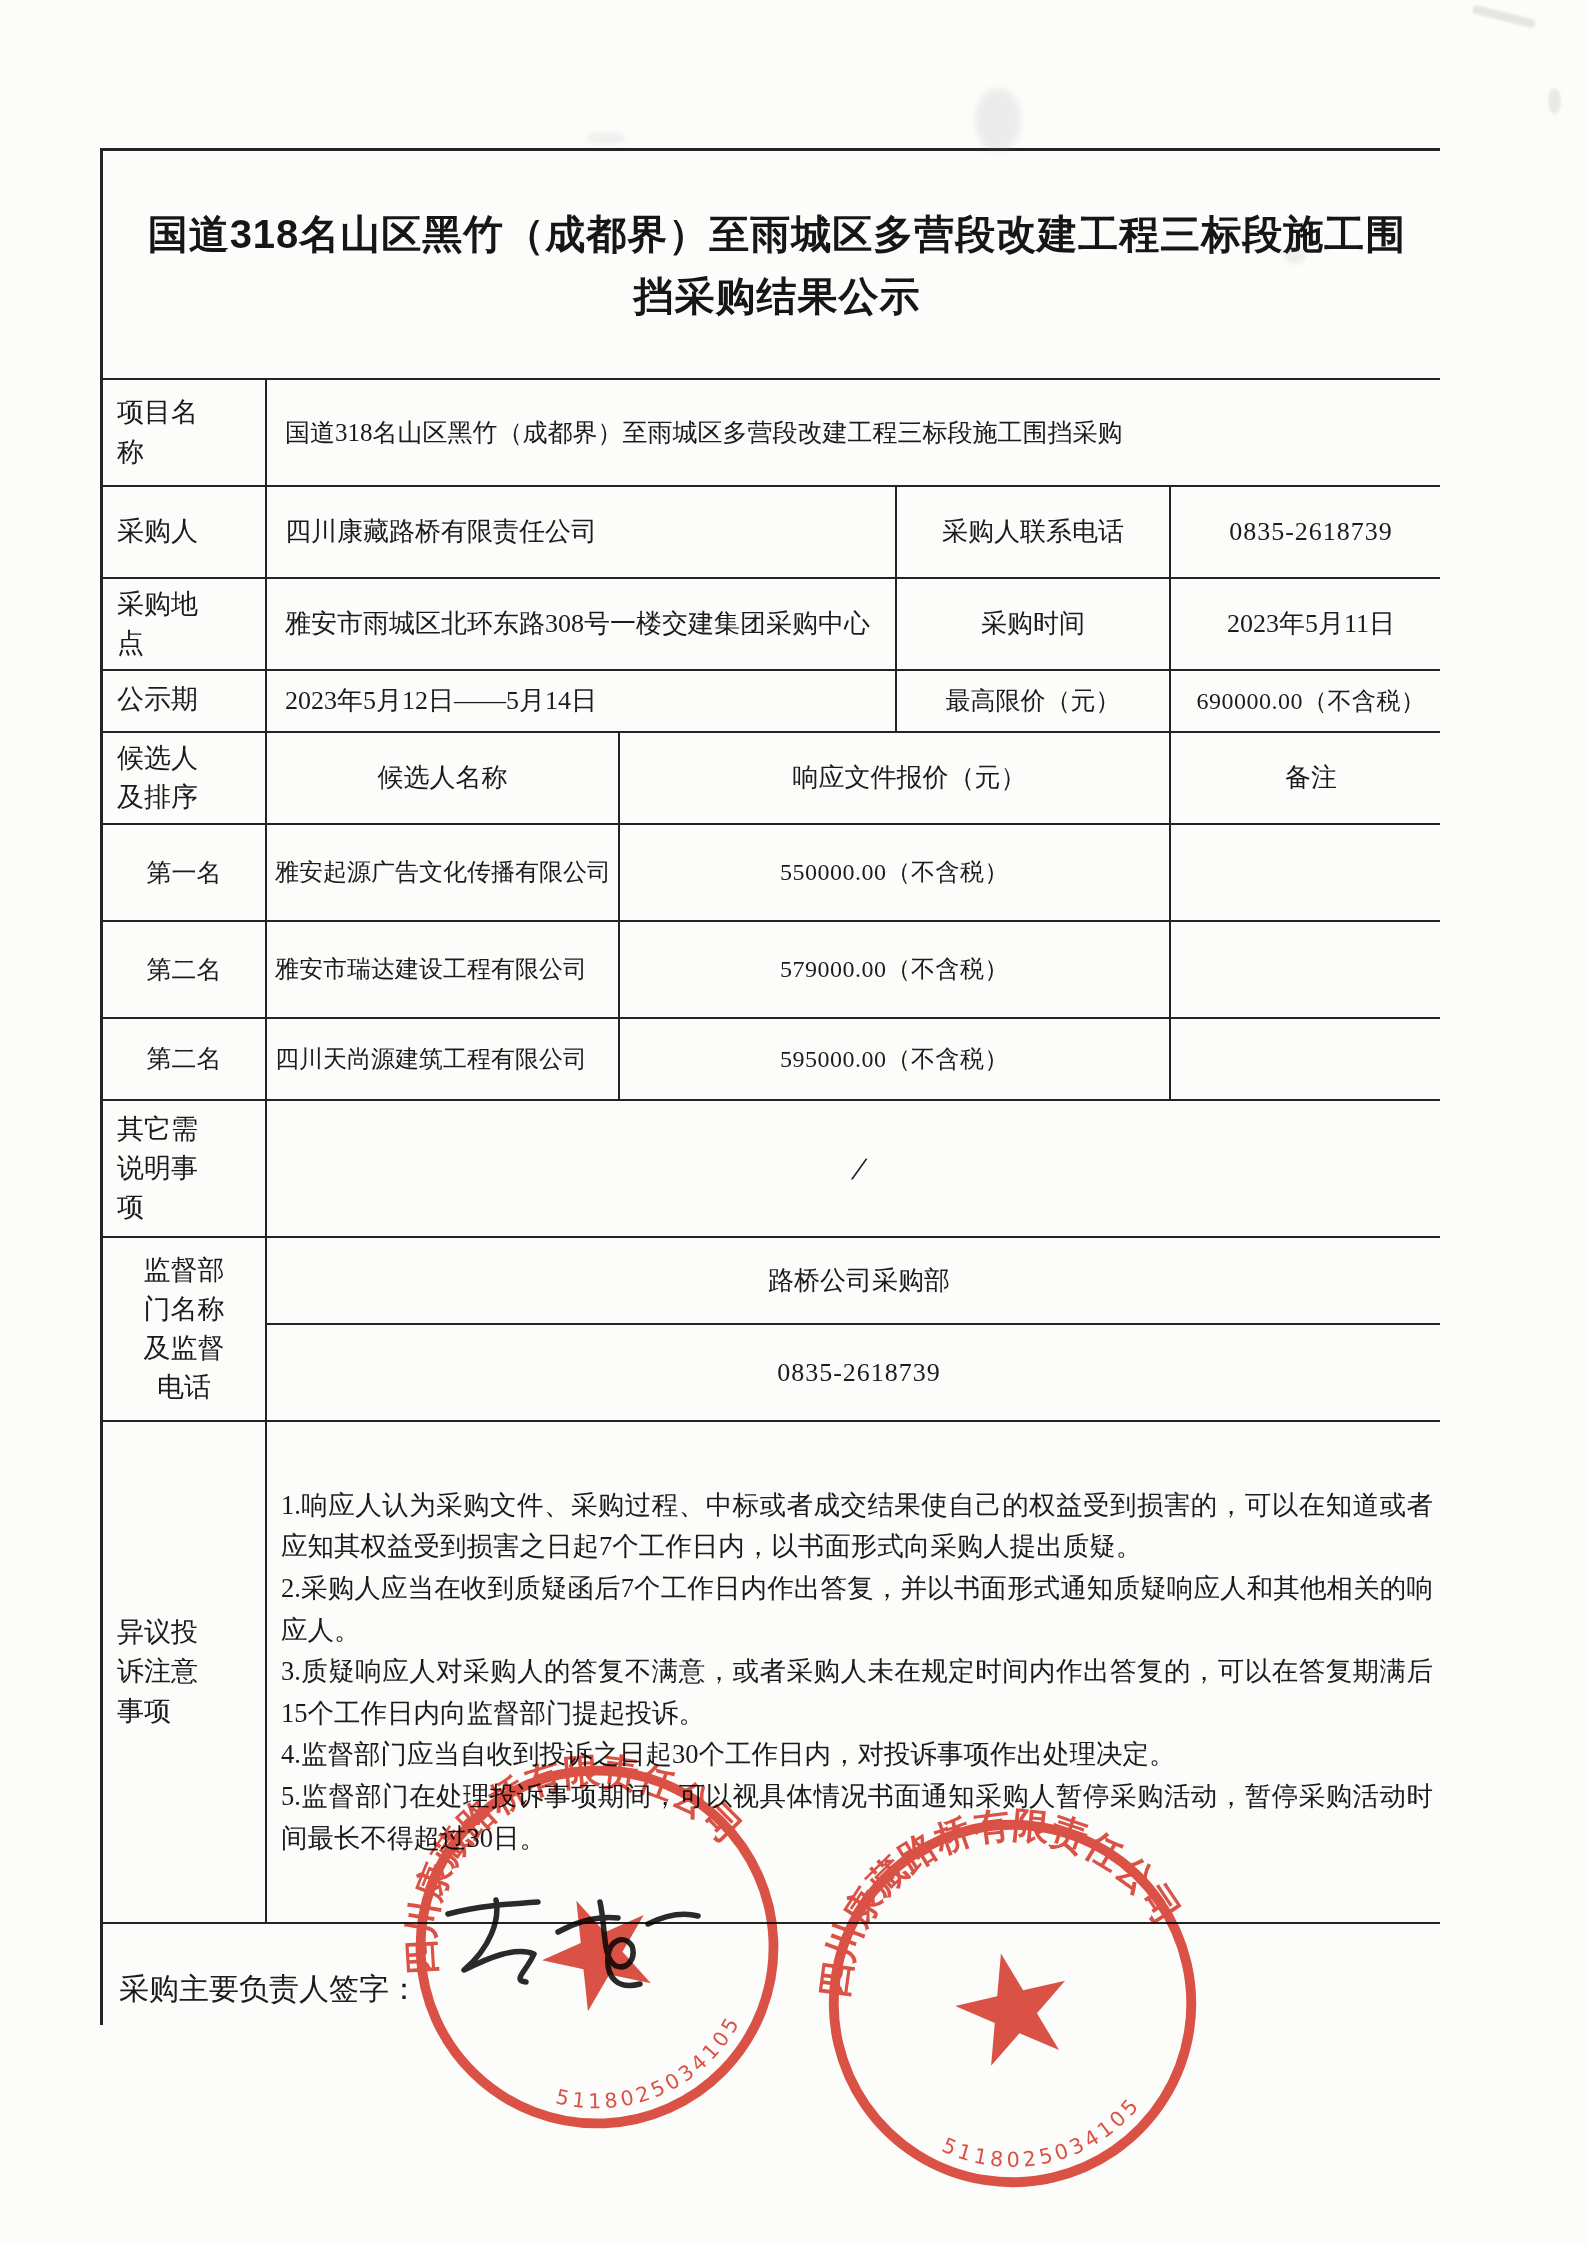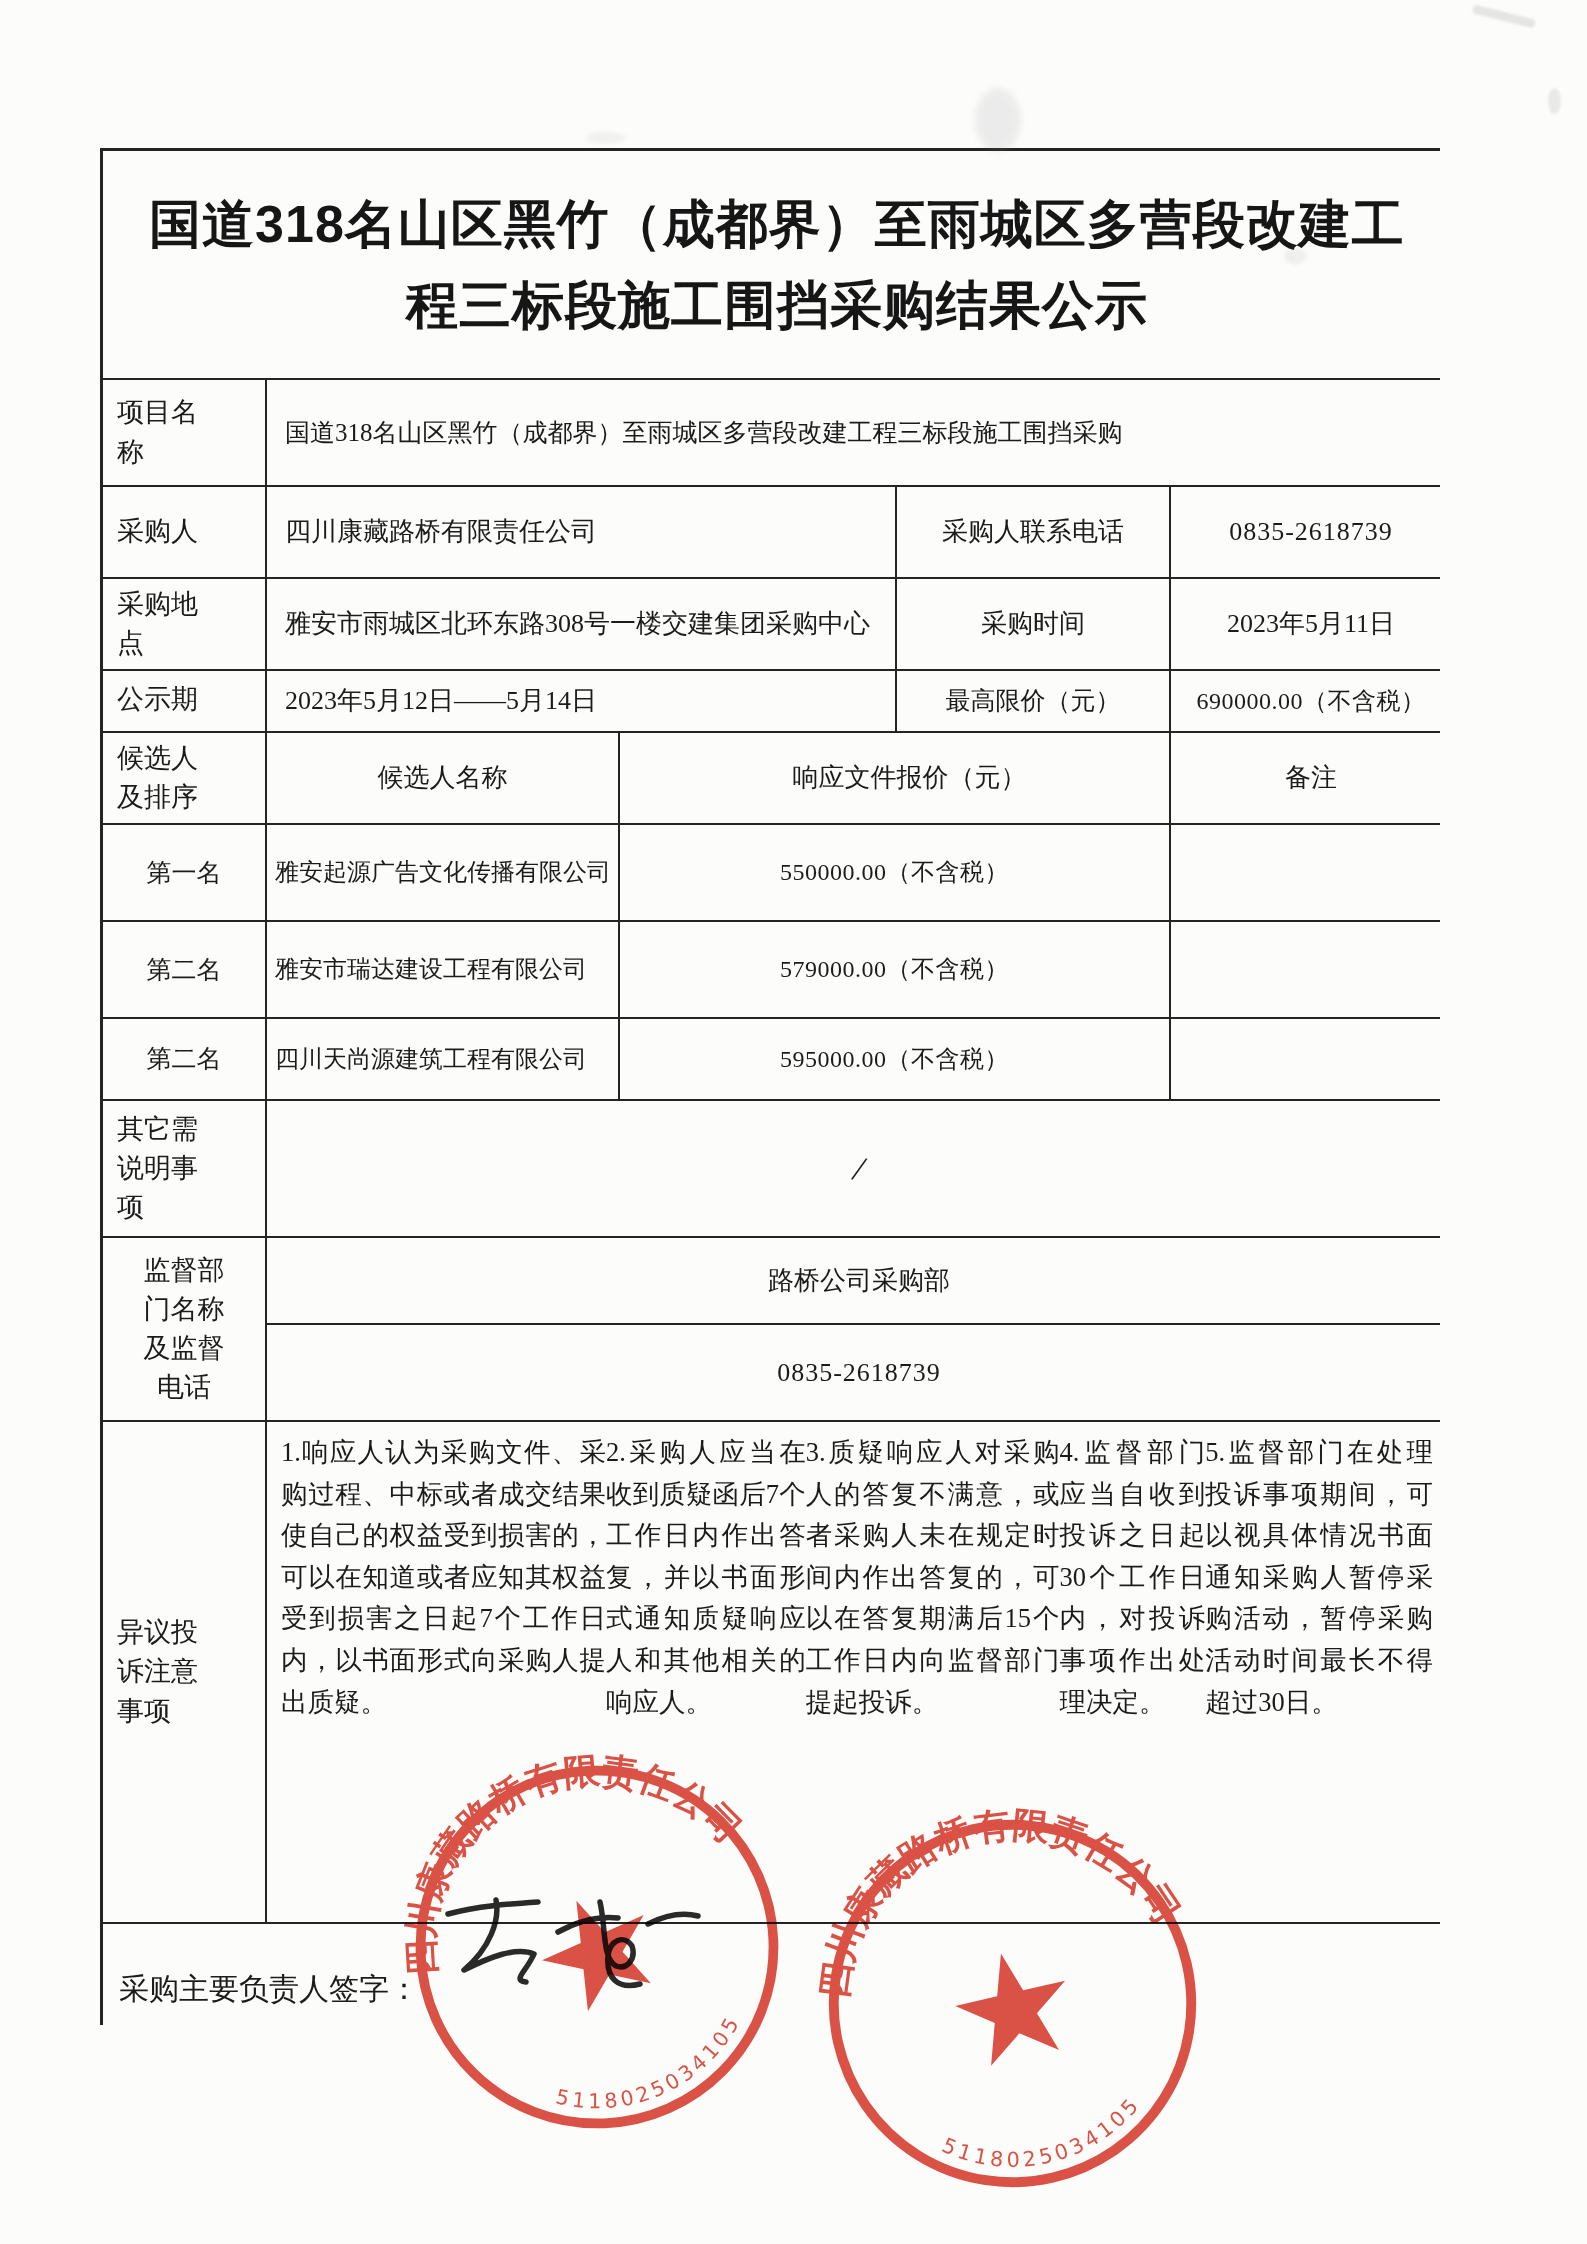--- a/index.html
+++ b/index.html
@@ -22,27 +22,27 @@
     background:#fcfcfb;display:flex;align-items:center;box-sizing:border-box;
     font-size:26px;line-height:1.35;
   }
   .cell.center{justify-content:center;text-align:center;}
   .cell.left{justify-content:flex-start;padding-left:18px;}
   .label-cell{padding-left:14px;}
   .label-narrow{display:inline-block;width:3em;font-size:27px;line-height:1.45;}
   .title-cell{
     grid-row:1;grid-column:1/span 5;
     font-family:"Liberation Sans","DejaVu Sans",sans-serif;
-    font-weight:bold;font-size:52px;line-height:1.55;letter-spacing:1px;
+    font-weight:bold;font-size:40px;line-height:1.55;letter-spacing:1px;
     justify-content:center;text-align:center;padding:0 36px;color:#161616;
   }
   .price-text{font-size:24px;letter-spacing:.5px;}
   .num-text{font-size:26px;letter-spacing:1px;}
   .obj-content{
-    align-items:flex-start;justify-content:center;
+    flex-direction:column;align-items:flex-start;justify-content:center;
     padding:10px 18px 10px 14px;font-size:26.5px;line-height:1.57;
   }
   .obj-content p{margin:0;text-align:justify;}
   .sig-cell{grid-row:14;grid-column:1/span 5;font-size:30px;padding-left:16px;}
   .slash{font-size:34px;font-style:italic;transform:rotate(8deg);}
   
   .stamp{position:absolute;mix-blend-mode:multiply;opacity:.88;}
   .stamp-left{left:402px;top:1752px;transform:rotate(-24deg);}
   .stamp-right{left:815px;top:1806px;transform:rotate(-13deg);}
   .signature{position:absolute;left:430px;top:1862px;mix-blend-mode:multiply;}

